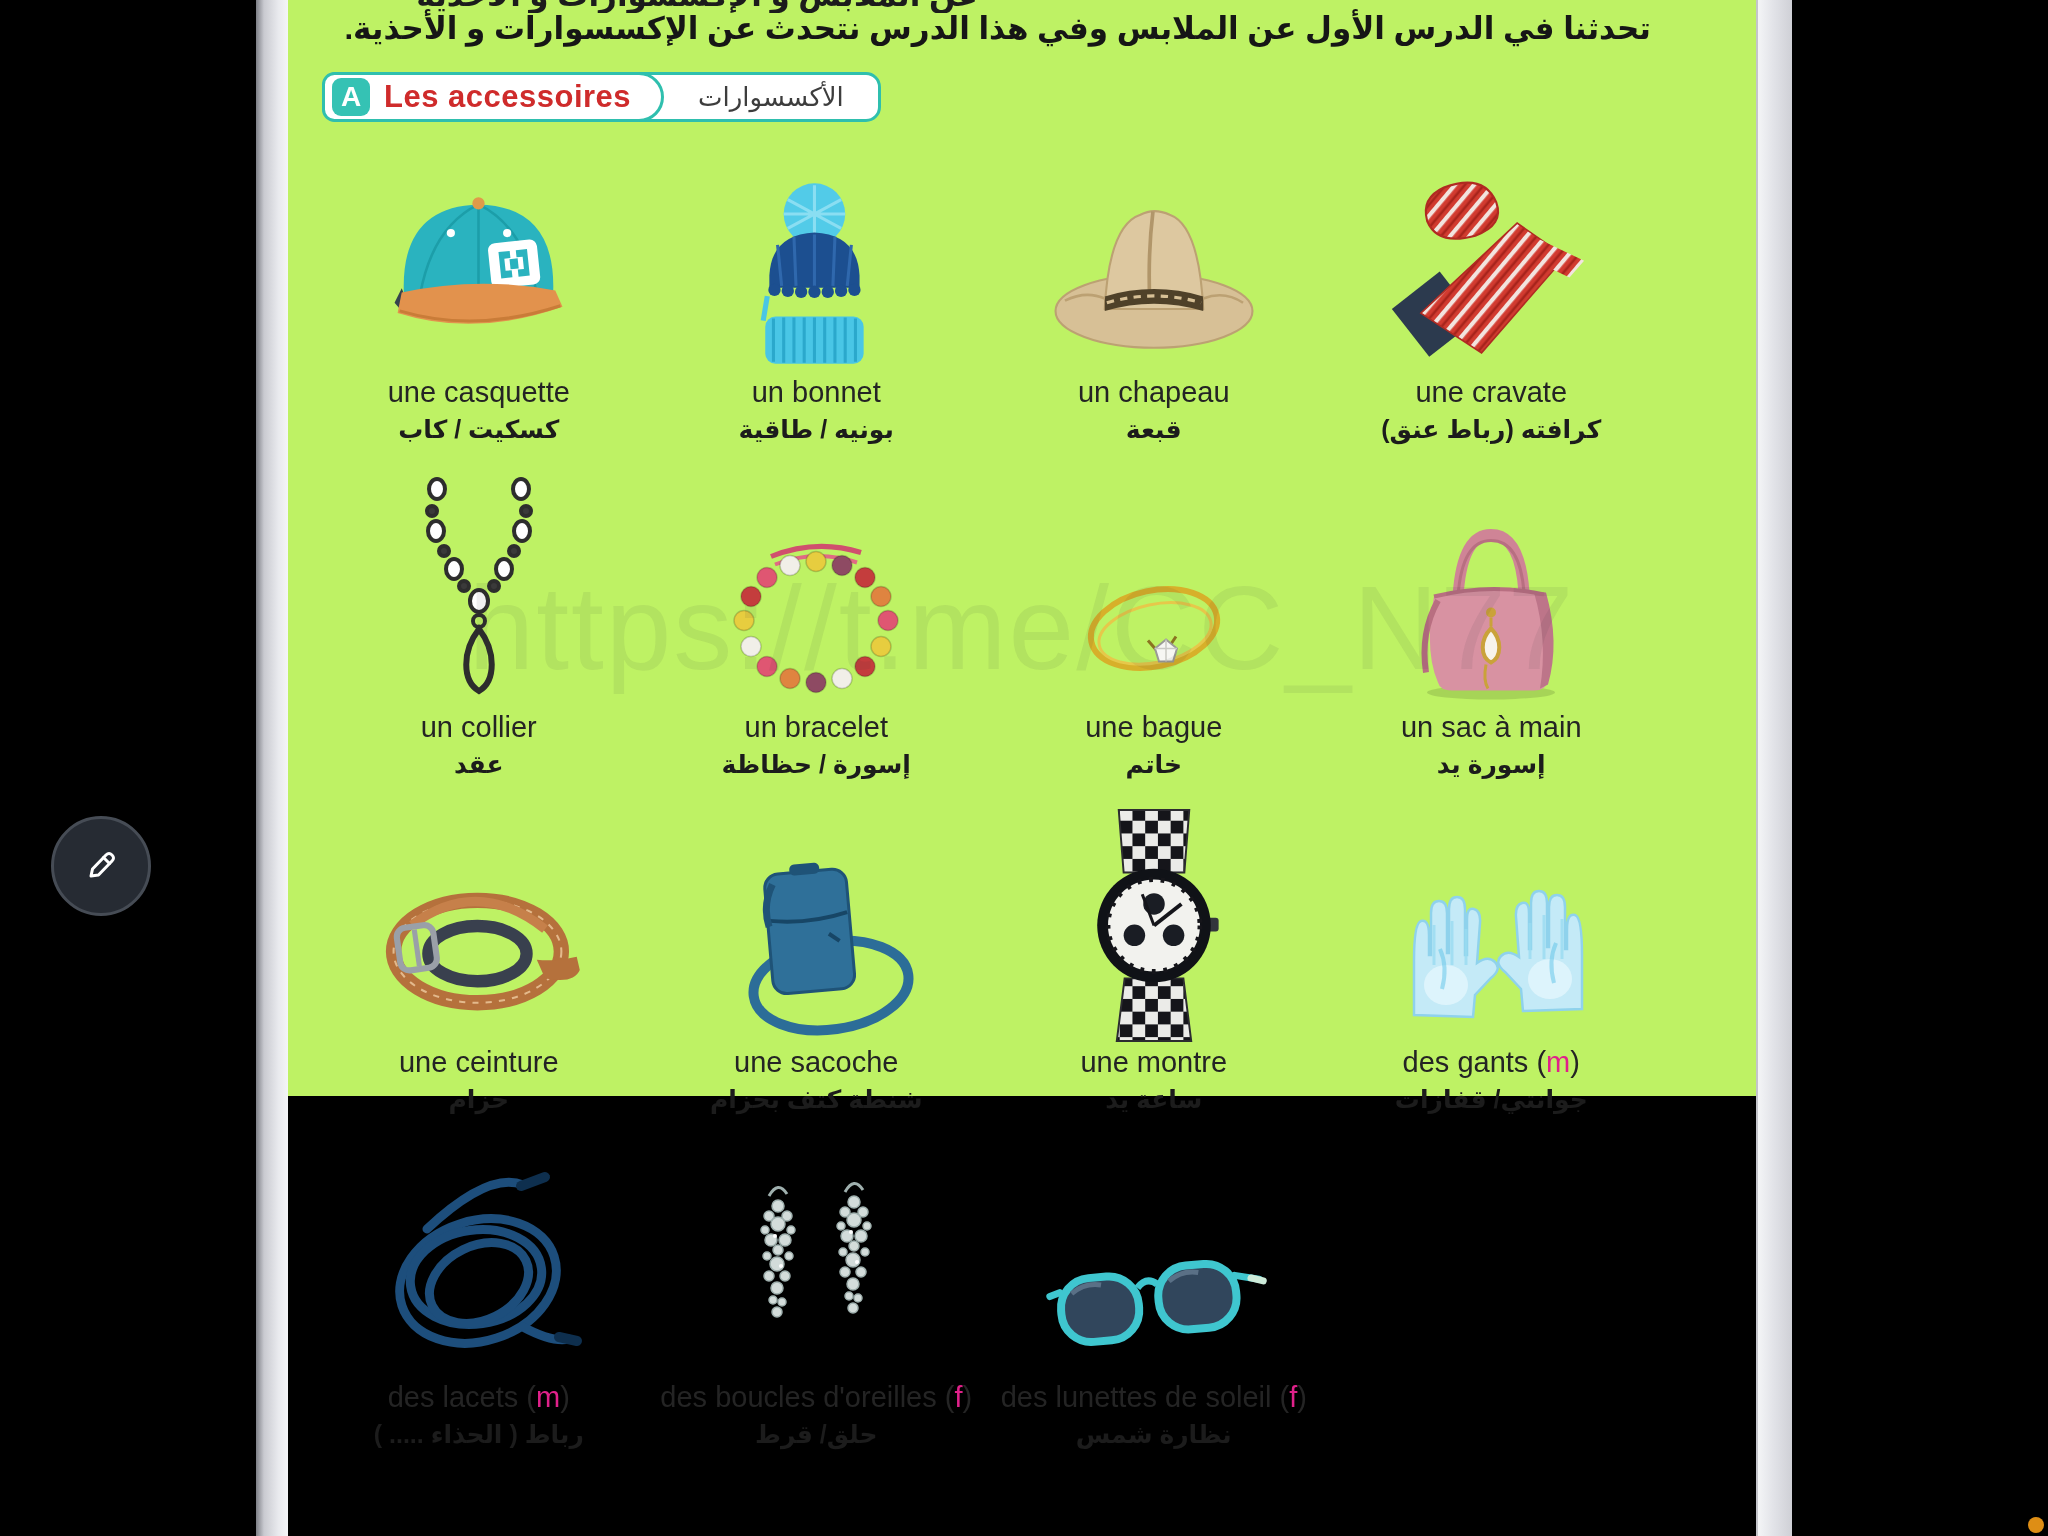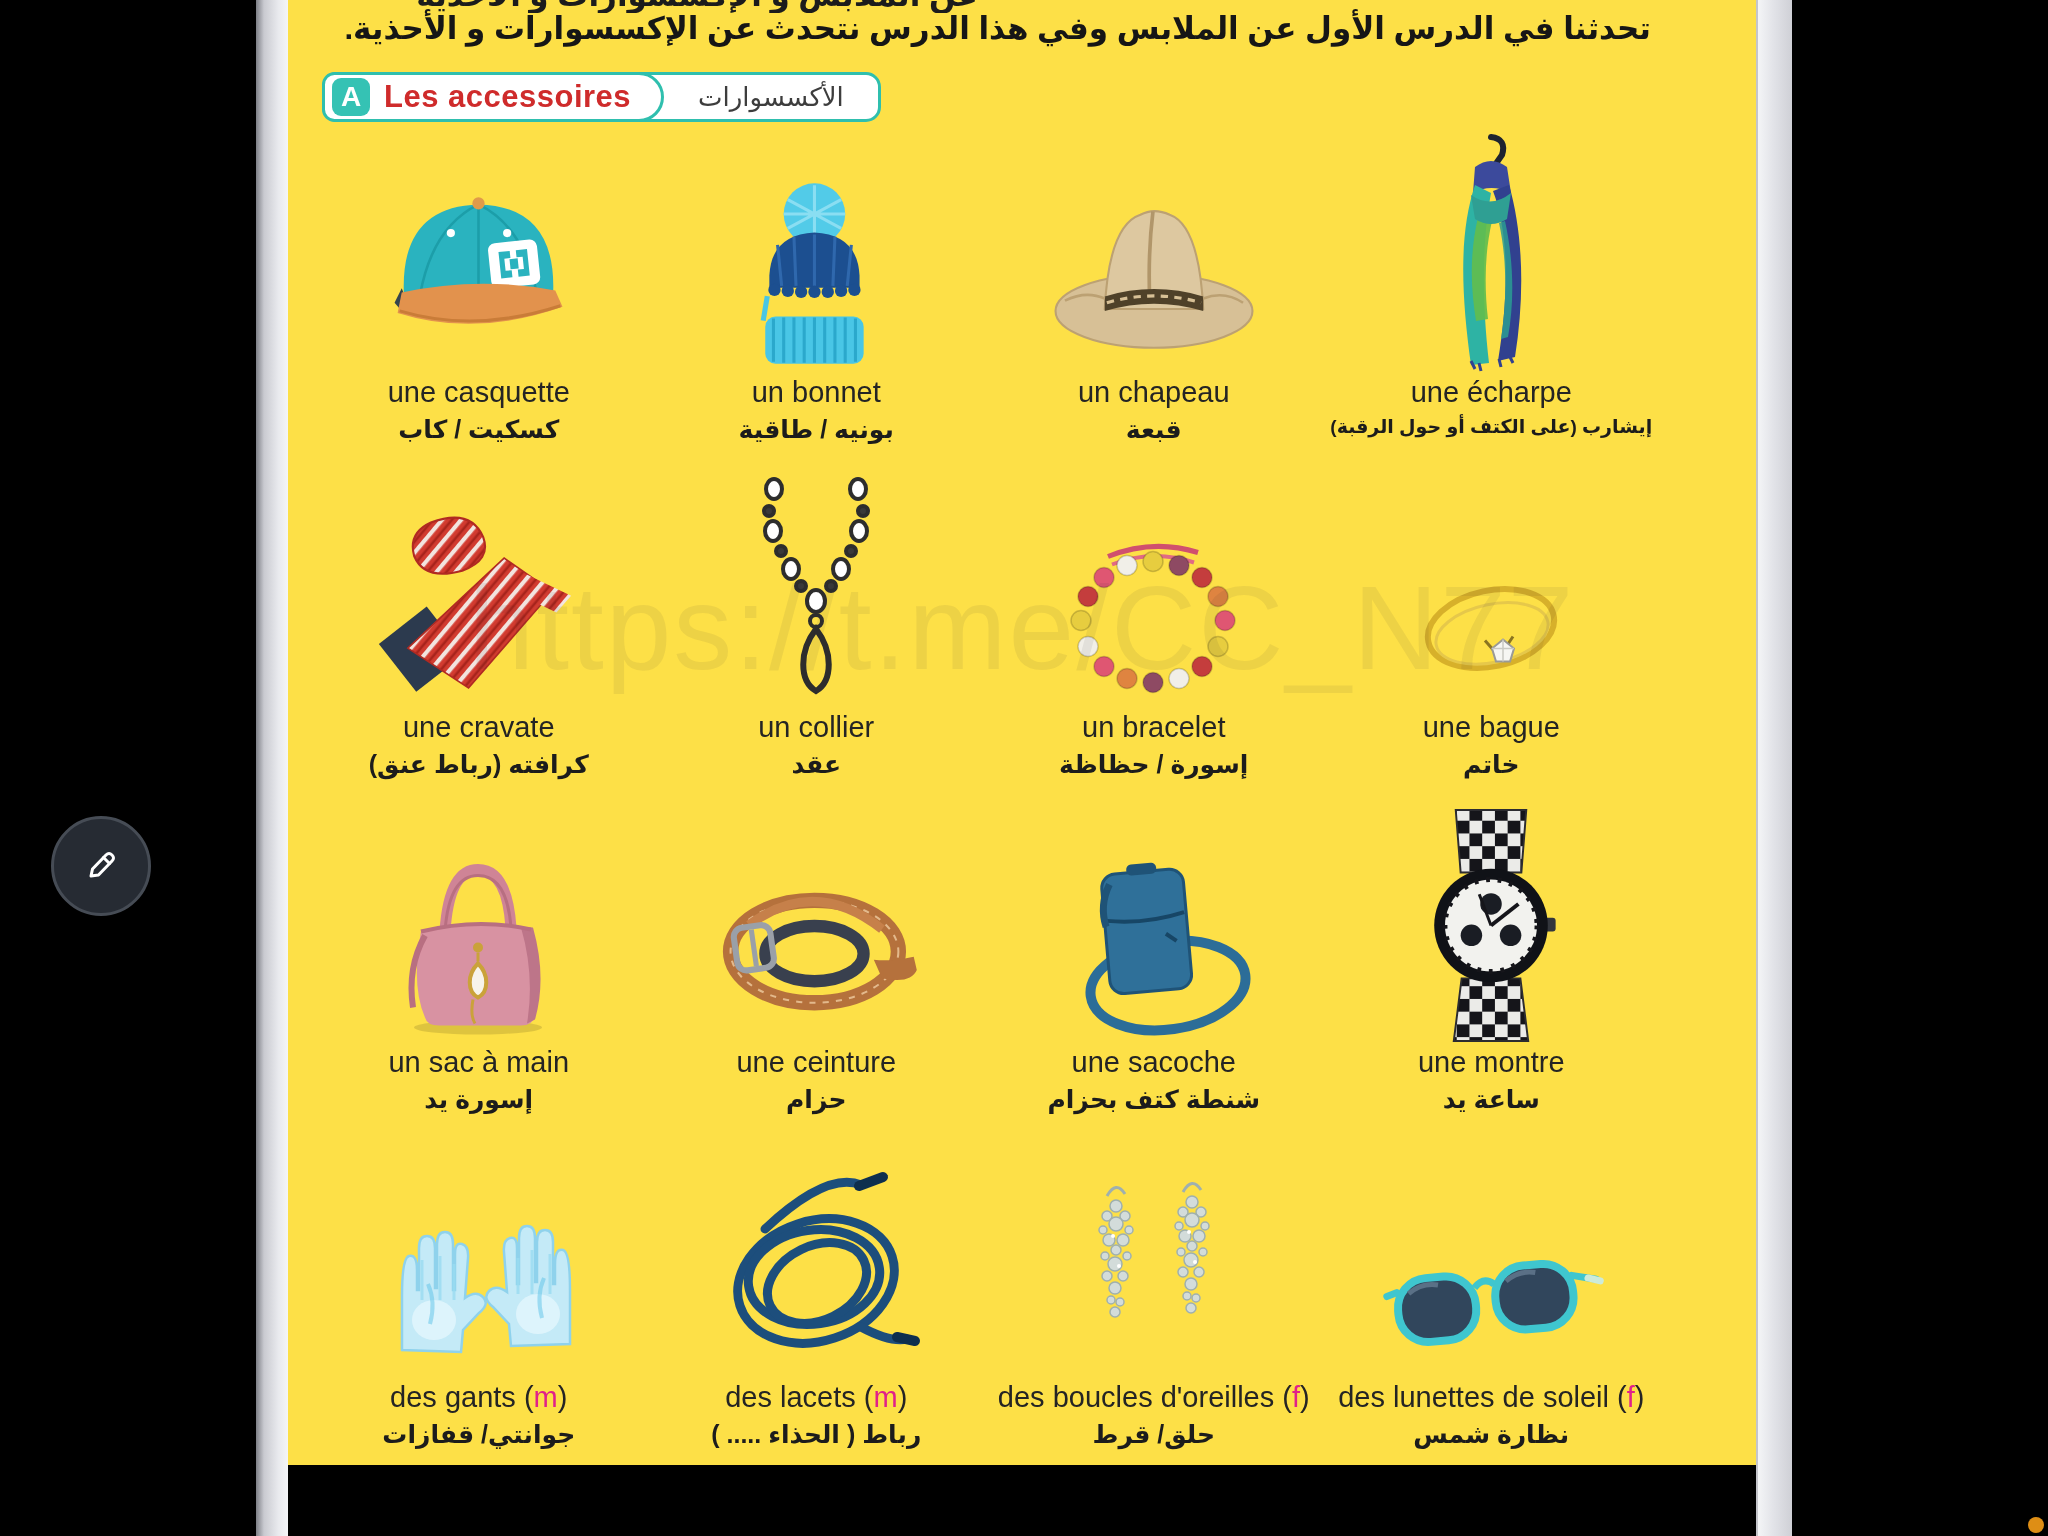--- a/index.html
+++ b/index.html
@@ -4,21 +4,21 @@
 <style>
   html,body{margin:0;padding:0;background:#000;}
   .stage{position:relative;width:2048px;height:1536px;background:#000;overflow:hidden;
          font-family:"Liberation Sans","DejaVu Sans",sans-serif;}
   
   .strip-left{position:absolute;left:256px;top:0;width:32px;height:100%;
     background:linear-gradient(90deg,#7d7f86 0,#c9cad0 25%,#e9eaee 70%,#f4f5f7 100%);}
   .strip-right{position:absolute;left:1756px;top:0;width:34px;height:100%;
     background:linear-gradient(90deg,#f4f5f7 0,#e2e3e8 45%,#cfd0d6 100%);
     border-left:2px solid #c4c5cb;}
-  .paper{position:absolute;left:288px;top:0;width:1468px;height:1465px;background:#fde047;}
+  .paper{position:absolute;left:288px;top:0;width:1468px;height:1096px;background:#bef264;}
   
   .topclip{position:absolute;top:0;right:778px;height:13px;overflow:hidden;direction:rtl;}
   .topclip span{display:block;font-size:31px;font-weight:700;color:#1c1c1c;transform:translateY(-23px);white-space:nowrap;}
   
   .intro{position:absolute;top:10px;right:393px;direction:rtl;font-size:31px;font-weight:700;color:#161616;white-space:nowrap;}
   
   .badge{position:absolute;left:322px;top:72px;height:50px;border:3px solid #2fbfae;border-radius:15px;
          background:#fff;display:flex;align-items:center;box-sizing:border-box;}
   .badge-inner{height:50px;margin:-3px 0 -3px -3px;border:3px solid #2fbfae;border-radius:13px 26px 26px 13px;
          background:#fff;display:flex;align-items:center;gap:14px;padding:0 30px 0 7px;box-sizing:border-box;}
@@ -136,38 +136,20 @@
           <path d="M20 114 Q40 104 58 112" stroke="#bca173" stroke-width="2.5" fill="none"></path>
           <path d="M152 112 Q172 104 190 116" stroke="#bca173" stroke-width="2.5" fill="none"></path>
         </svg>
       </div>
       <div class="fr">
           <span>un chapeau</span>
         </div>
       <div class="ar">قبعة</div>
     </div>
 
-    <div class="cell">
-      <div class="img">
-        <svg width="200" height="240" viewBox="0 0 200 240">
-          <path d="M100 4 q16 2 11 18 l-7 10" stroke="#1e2430" stroke-width="6" fill="none" stroke-linecap="round"></path>
-          <path d="M84 34 Q100 22 116 34 L120 60 Q100 50 82 60 Z" fill="#3c4a9c"></path>
-          <path d="M84 52 C68 100 70 160 80 232 L98 230 C90 160 92 104 100 60 Z" fill="#2eb3a4"></path>
-          <path d="M87 84 C78 124 80 156 85 188 L97 186 C93 152 94 118 101 88 Z" fill="#62bd4e" opacity="0.92"></path>
-          <path d="M102 58 C118 100 118 162 107 228 L124 224 C134 162 132 100 118 52 Z" fill="#31418f"></path>
-          <path d="M108 90 C116 126 116 168 110 206 L117 204 C124 166 122 124 114 88 Z" fill="#2a9d93" opacity="0.85"></path>
-          <path d="M80 62 Q100 76 120 60 L116 86 Q100 96 84 86 Z" fill="#2f9f93"></path>
-          <path d="M80 228 l4 8 M88 230 l2 8 M108 226 l2 8 M118 222 l4 8" stroke="#31418f" stroke-width="3"></path>
-        </svg>
-      </div>
-      <div class="fr">
-          <span>une écharpe</span>
-        </div>
-      <div class="ar small">إيشارب  (على الكتف أو حول الرقبة)</div>
-    </div>
 
     <div class="cell">
       <div class="img">
         <svg width="225" height="215" viewBox="0 0 215 205">
           <defs>
             <pattern id="ts" width="14" height="14" patternUnits="userSpaceOnUse" patternTransform="rotate(40)">
               <rect width="14" height="14" fill="#d23b30"></rect>
               <rect width="4" height="14" fill="#f2e4df"></rect>
               <rect x="8" width="2.5" height="14" fill="#a8241c"></rect>
             </pattern>

